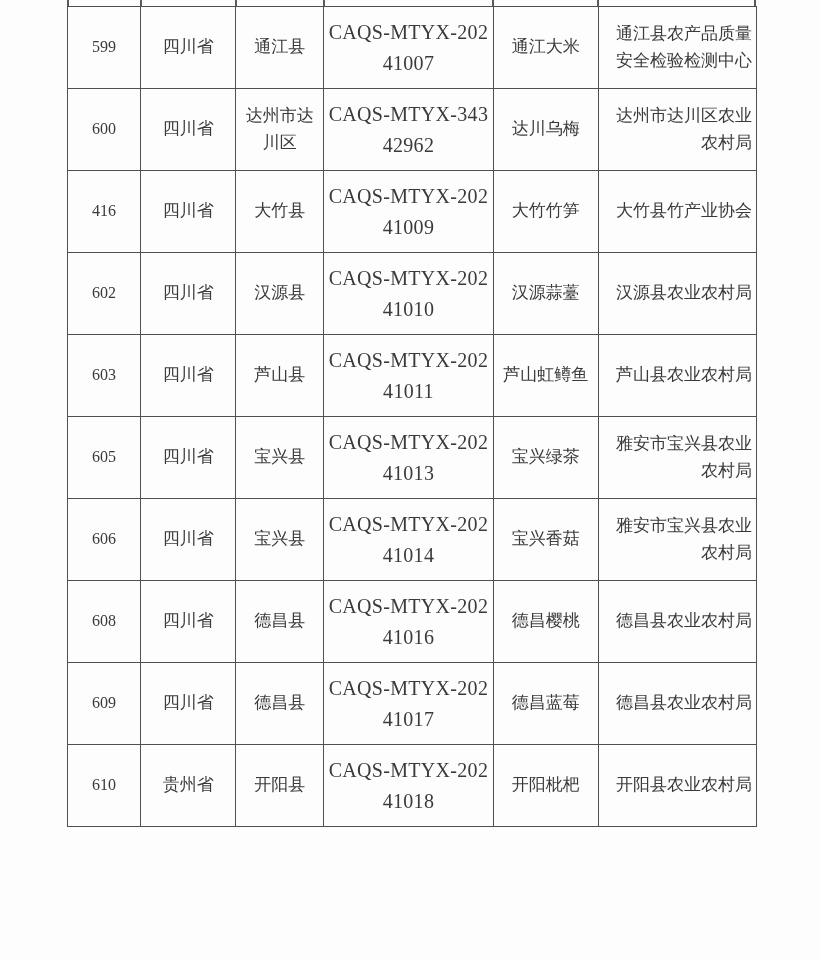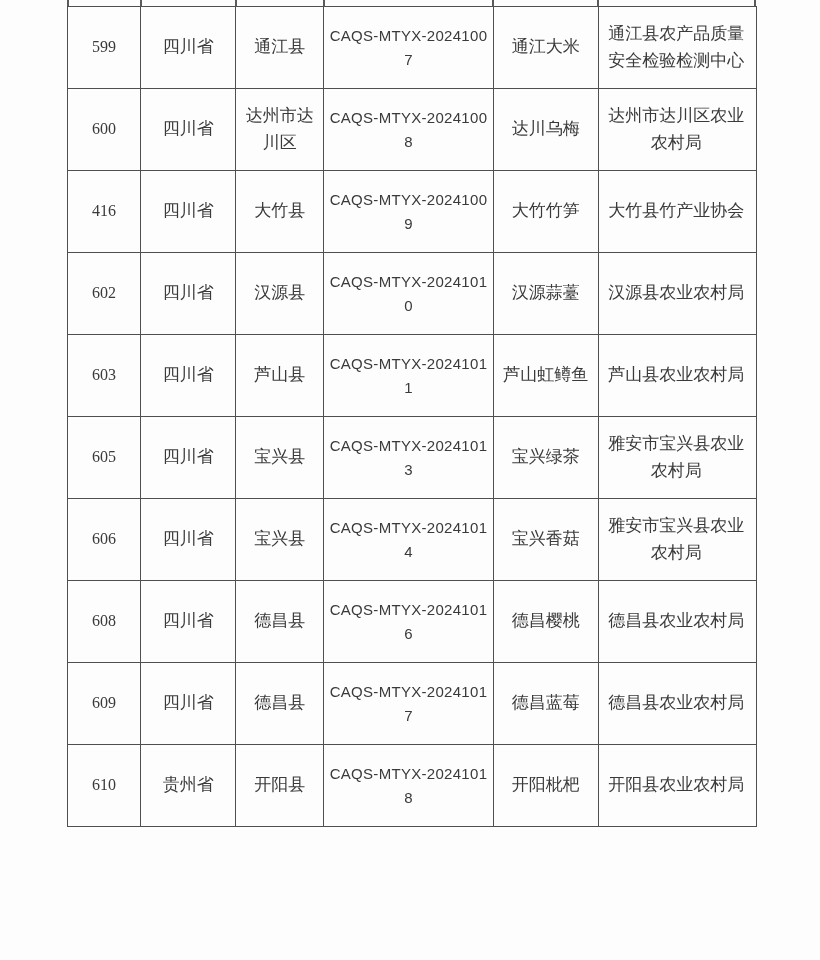--- a/index.html
+++ b/index.html
@@ -45,29 +45,29 @@
     color: #3a3a3a;
     font-size: 17px;
     line-height: 1.55;
     text-align: center;
     vertical-align: middle;
     height: 77px;
     padding: 2px 3px;
     word-break: break-all;
   }
   table.cert-table td.c-code {
-    font-size: 15px;
+    font-size: 20px;
     letter-spacing: 0.3px;
-    font-family: Liberation Sans, sans-serif;
+    font-family: Liberation Serif, serif;
   }
   table.cert-table td.c-index {
     font-size: 16px;
   }
   table.cert-table td.c-org {
-    text-align: center;
+    text-align: right;
     padding-left: 2px;
     padding-right: 4px;
     margin-left: 40px;
   }
 </style>
 </head>
 <body>
 
 <div id="page">
 
@@ -96,21 +96,21 @@
           <td>四川省</td>
           <td>通江县</td>
           <td class="c-code">CAQS-MTYX-20241007</td>
           <td>通江大米</td>
           <td class="c-org">通江县农产品质量安全检验检测中心</td>
         </tr>
         <tr>
           <td class="c-index">600</td>
           <td>四川省</td>
           <td>达州市达川区</td>
-          <td class="c-code">CAQS-MTYX-20241008</td>
+          <td class="c-code">CAQS-MTYX-34342962</td>
           <td>达川乌梅</td>
           <td class="c-org">达州市达川区农业农村局</td>
         </tr>
         <tr>
           <td class="c-index">416</td>
           <td>四川省</td>
           <td>大竹县</td>
           <td class="c-code">CAQS-MTYX-20241009</td>
           <td>大竹竹笋</td>
           <td class="c-org">大竹县竹产业协会</td>

